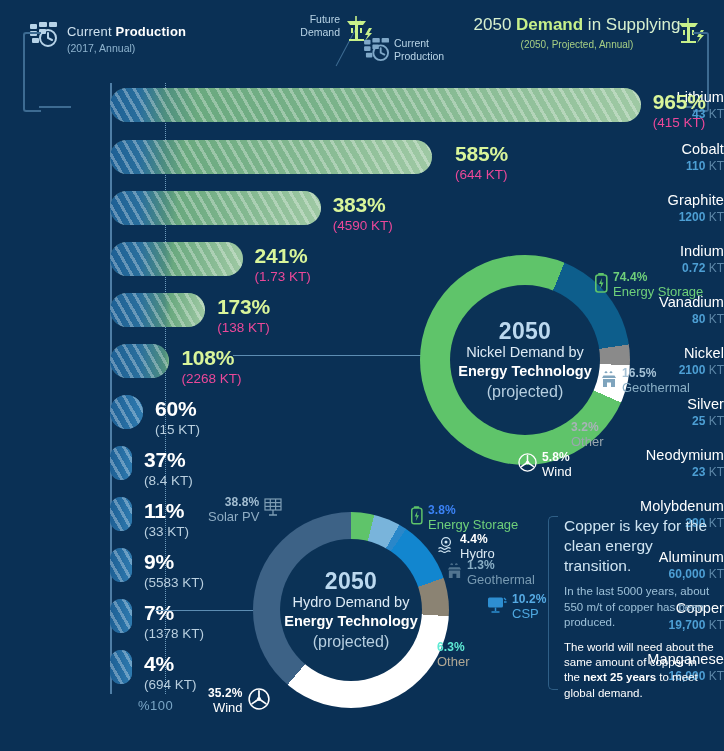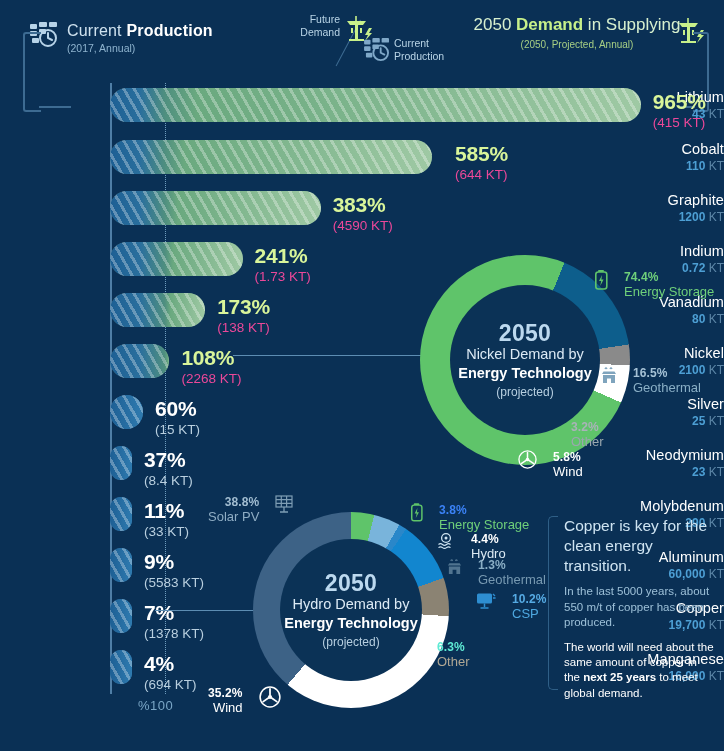--- a/index.html
+++ b/index.html
@@ -6,21 +6,21 @@
   body{
     width:724px;height:751px;position:relative;overflow:hidden;
     font-family:"Liberation Sans", sans-serif;
     background:#0a3055;
     color:#e8f1f8;
   }
   .root{position:absolute;inset:0;}
 
   
   .hdr-left{position:absolute;left:30px;top:22px;display:flex;align-items:flex-start;gap:9px;}
-  .hdr-left .txt-a{font-size:16px;color:#cfe2ef;line-height:1.1;letter-spacing:.2px;}
+  .hdr-left .txt-a{font-size:13px;color:#cfe2ef;line-height:1.1;letter-spacing:.2px;}
   .hdr-left .txt-a b{color:#ffffff;font-weight:700;}
   .hdr-left .txt-b{font-size:10.5px;color:#8fb4cf;margin-top:2px;}
 
   .hdr-mid{position:absolute;left:286px;top:8px;width:180px;height:66px;}
   .hdr-mid .fd{position:absolute;left:0;top:5px;text-align:right;width:54px;font-size:10.5px;color:#b9d4e6;line-height:1.25;}
   .hdr-mid .cp{position:absolute;left:108px;top:29px;font-size:10.5px;color:#b9d4e6;line-height:1.25;}
   .hdr-mid .slash{position:absolute;left:74px;top:12px;width:1px;height:52px;background:#3d6b92;transform:rotate(28deg);transform-origin:top center;}
 
   .hdr-right{position:absolute;left:452px;top:14px;width:250px;text-align:center;}
   .hdr-right .l1{font-size:17px;color:#d7f0cf;line-height:1.32;}
@@ -66,23 +66,23 @@
 
   .connector{position:absolute;height:1px;background:#5d8db3;}
 
   
   .donut{position:absolute;border-radius:50%;}
   .donut .hole{position:absolute;border-radius:50%;background:#0b3256;
      display:flex;flex-direction:column;align-items:center;justify-content:center;text-align:center;}
   .d-year{font-size:23px;font-weight:700;color:#bcd9ef;line-height:1.05;letter-spacing:.3px;}
   .d-l1{font-size:14.5px;color:#dceaf5;line-height:1.3;}
   .d-l2{font-size:14.5px;color:#ffffff;font-weight:700;line-height:1.3;}
-  .d-l3{font-size:12px;color:#b7cfe0;margin-top:2px;}
-
-  .lgd{position:absolute;display:flex;align-items:flex-start;gap:16px;white-space:nowrap;}
+  .d-l3{font-size:16px;color:#b7cfe0;margin-top:2px;}
+
+  .lgd{position:absolute;display:flex;align-items:center;gap:5px;white-space:nowrap;}
   .lgd .tx{line-height:1.18;}
   .lgd .p{font-size:12px;font-weight:700;letter-spacing:.1px;}
   .lgd .n{font-size:13px;}
   .lgd.rt{flex-direction:row-reverse;}
   .lgd.rt .tx{text-align:right;}
 
   
   .callout{position:absolute;left:548px;top:516px;width:166px;}
   .callout .edge{position:absolute;left:0;top:0;width:9px;height:172px;
      border:1.5px solid #2f5f87;border-right:0;border-radius:5px 0 0 5px;}
@@ -441,21 +441,21 @@
             <path d="M1 8 h14 l-1.5-2.5 h-11 Z" fill="#517490"></path>
             <path d="M2 9 h12 v8 h-4 v-4.5 h-4 v4.5 h-4 Z" fill="#517490"></path>
           </svg>
       </span>
       <span class="tx">
         <div class="p" style="color:#8aafc6">1.3%</div>
         <div class="n" style="color:#7799b1">Geothermal</div>
       </span>
     </div>
 
-    <div class="lgd" style="left:476px;top:592px;">
+    <div class="lgd" style="left:450px;top:592px;padding-left:37px;">
       <span class="ic">
         <svg width="20" height="18" viewBox="0 0 20 18">
             <rect x="1" y="1.5" width="15" height="10" rx="1.5" fill="#2e8ed1"></rect>
             <path d="M8.5 11.5 L8.5 15 M4.5 16 h8" stroke="#2e8ed1" stroke-width="1.5"></path>
             <path d="M17 2 l2 2 M17 6 l2.6 0" stroke="#2e8ed1" stroke-width="1.3"></path>
           </svg>
       </span>
       <span class="tx">
         <div class="p" style="color:#56abe4">10.2%</div>
         <div class="n" style="color:#4ea8e0">CSP</div>

